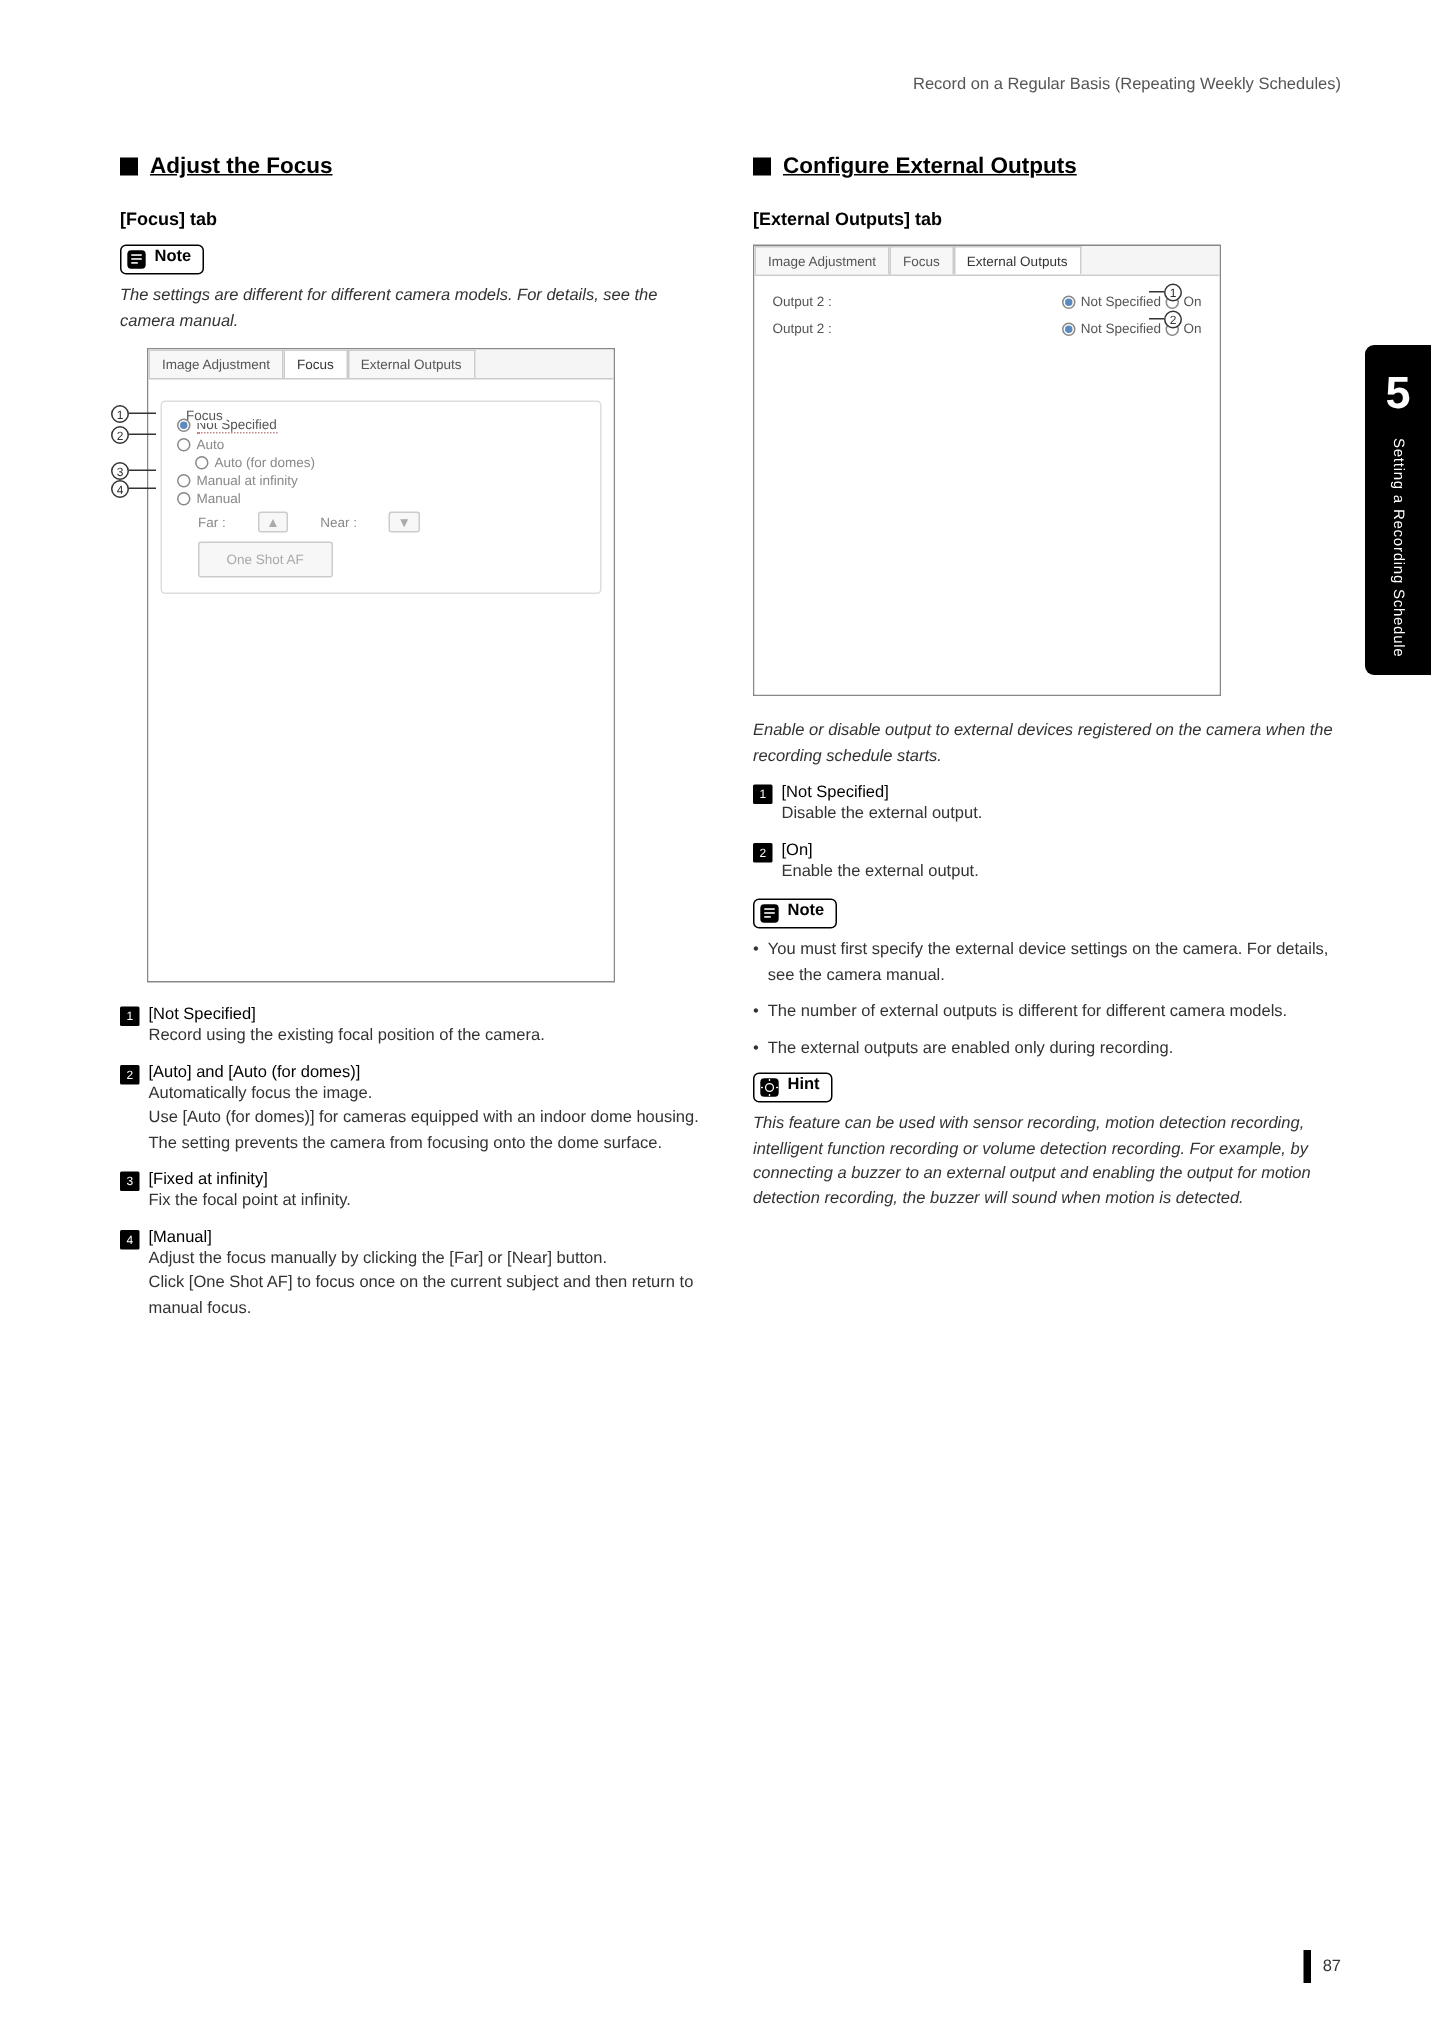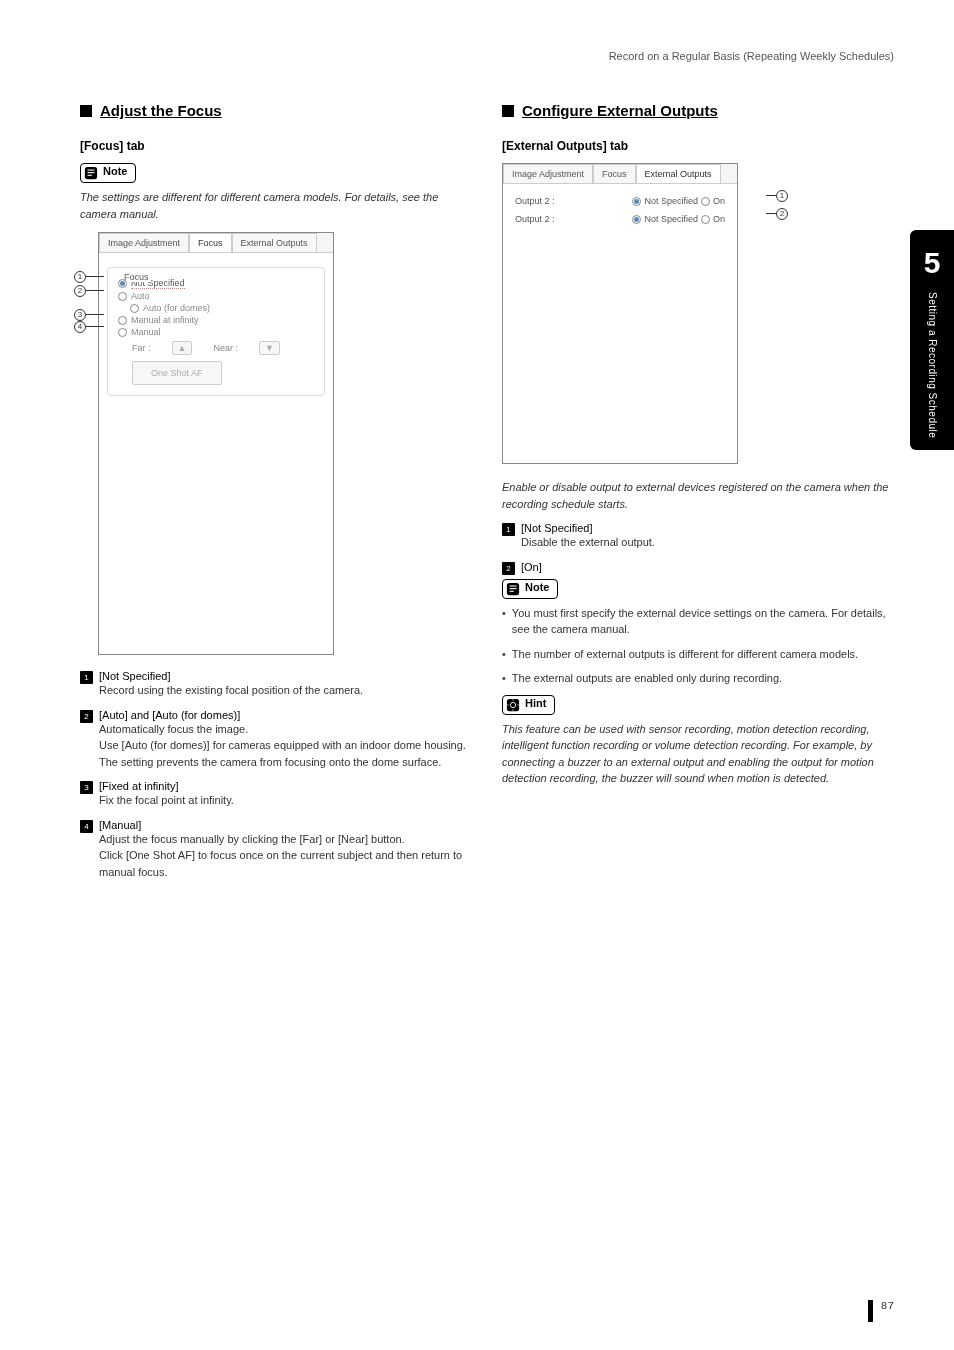--- a/index.html
+++ b/index.html
@@ -72,21 +72,21 @@
   .body-text {
     font-size: 11px;
     color: #333;
     line-height: 1.5;
     margin-bottom: 10px;
     font-style: italic;
   }
   .screenshot {
     border: 1px solid #888;
     background: #fdfdfd;
-    width: 236px;
+    width: 312px;
     position: relative;
     margin-bottom: 15px;
   }
   .tabs {
     display: flex;
     font-size: 9px;
     background: #f5f5f5;
   }
   .tab {
     padding: 4px 8px;
@@ -261,22 +261,22 @@
   .side-tab .vtext {
     writing-mode: vertical-rl;
     font-size: 10px;
     letter-spacing: 0.5px;
   }
   .footer {
     position: absolute;
     bottom: 28px;
     right: 60px;
     display: flex;
+    align-items: center;
     gap: 8px;
-    font-family: Liberation Mono, monospace;
   }
   .footer .bar {
     width: 5px;
     height: 22px;
     background: #000;
   }
   .footer .pg {
     font-size: 11px;
     color: #333;
   }
@@ -442,20 +442,21 @@
             <span class="num">1</span>
           <div class="content">
               <div class="label">[Not Specified]</div>
           <div class="desc">Disable the external output.</div>
             </div>
           </div>
         <div class="def-item">
             <span class="num">2</span>
           <div class="content">
               <div class="label">[On]</div>
+          <div class="desc">Enable the external output.</div>
             </div>
           </div>
       </div>
 
       <div class="note-box">
         <span class="note-icon">
           <svg viewBox="0 0 16 16">
               <rect x="1" y="1" width="14" height="14" rx="3" fill="#000"></rect>
               <rect x="4" y="4" width="8" height="1.2" fill="#fff"></rect>
               <rect x="4" y="7" width="8" height="1.2" fill="#fff"></rect>

